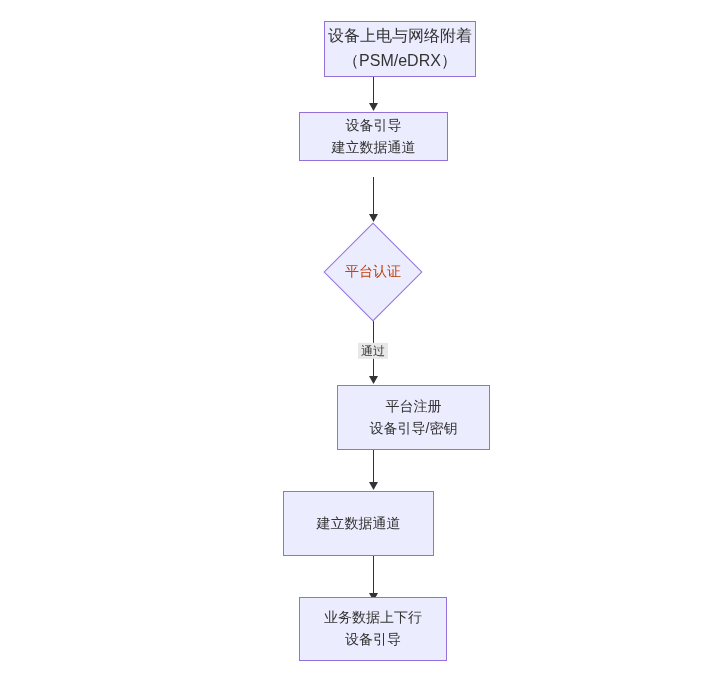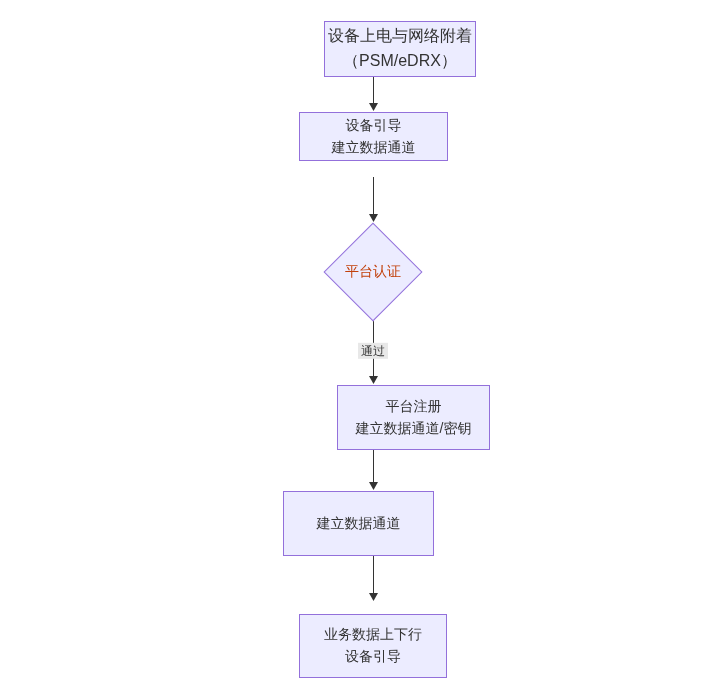--- a/index.html
+++ b/index.html
@@ -93,25 +93,25 @@
 
   <div class="diamond-wrap" style="left:323px; top:223px; width:100px; height:98px;">
     <div class="diamond-shape"></div>
     <div class="diamond-text">平台认证</div>
   </div>
 
   <div class="edge-label">通过</div>
 
   <div class="node" style="left:297px; top:385px; width:153px; height:65px;margin-left:40px;">
     <div>平台注册</div>
-    <div>建立数据通道/密钥</div>
+    <div>设备引导/密钥</div>
   </div>
 
   <div class="node" style="left:283px; top:491px; width:151px; height:65px;">
     <div>建立数据通道</div>
   </div>
 
-  <div class="node" style="left:299px; top:614px; width:148px; height:64px;">
+  <div class="node" style="left:299px; top:597px; width:148px; height:64px;">
     <div>业务数据上下行</div>
     <div>设备引导</div>
   </div>
 
 </div>
 
 </body></html>

